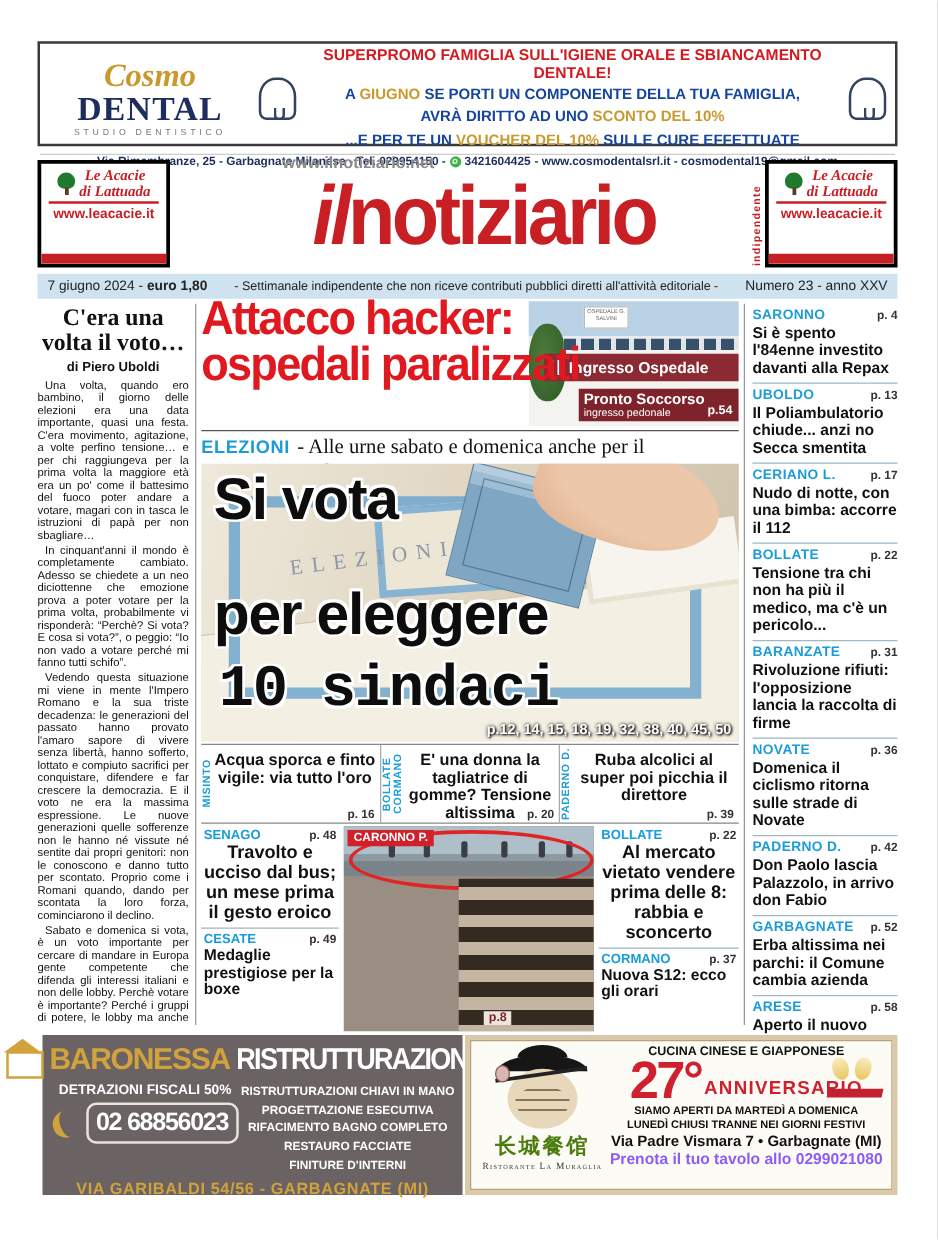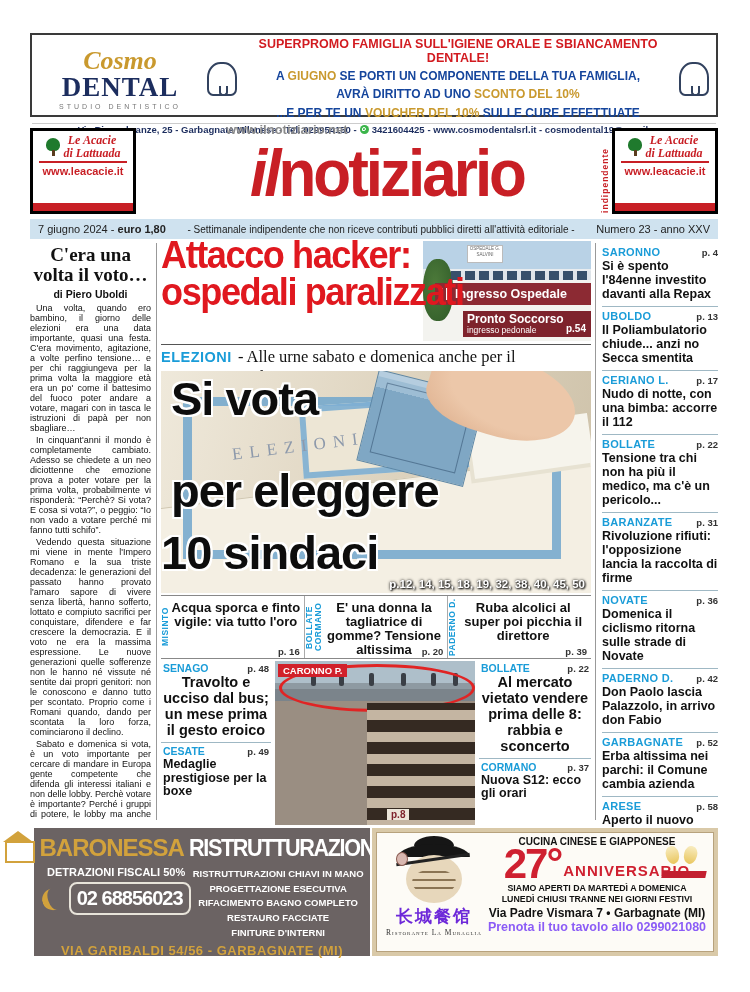--- a/index.html
+++ b/index.html
@@ -172,21 +172,21 @@
   .adM{position:absolute;left:372px;top:828px;width:346px;height:128px;background:#fdfbf6;
        border:4px solid #d9c9a8;box-shadow:inset 0 0 0 1px #b7a27d;box-sizing:border-box;display:flex;padding:4px 6px;}
   .adM-logo{width:104px;flex:none;text-align:center;position:relative;}
   .mg-roof2{width:40px;height:10px;background:#161616;border-radius:50% 50% 0 0/100% 100% 0 0;margin:0 auto;}
   .mg-roof1{width:72px;height:13px;background:#161616;border-radius:50% 50% 0 0/100% 100% 0 0;margin:-2px auto 0;}
   .mg-bowl{width:56px;height:48px;background:#e7d7bb;border-radius:50%;margin:-2px auto 0;position:relative;overflow:hidden;}
   .mg-bowl:before{content:"";position:absolute;left:6px;top:14px;right:6px;height:26px;
         background:repeating-linear-gradient(0deg,transparent 0 6px,#8a7454 6px 8px);border-radius:50%;}
   .mg-chop{position:absolute;left:14px;top:22px;width:74px;height:3px;background:#222;transform:rotate(-8deg);}
   .mg-lant{position:absolute;left:14px;top:16px;width:10px;height:12px;background:#d8b7b0;border-radius:50%;border:1px solid #8a5a50;}
-  .mg-cn{font-size:17px;font-weight:bold;color:#6d28d9;margin-top:2px;letter-spacing:2px;}
+  .mg-cn{font-size:17px;font-weight:bold;color:#4d7c0f;margin-top:2px;letter-spacing:2px;}
   .mg-name{font-family:"Liberation Serif",serif;font-size:7.5px;letter-spacing:1px;color:#333;font-variant:small-caps;}
   .adM-right{flex:1;text-align:center;position:relative;}
   .mg-cucina{font-weight:bold;font-size:10px;color:#111;}
   .mg-annrow{display:flex;align-items:flex-end;justify-content:center;gap:2px;margin-top:-2px;}
   .mg-27{color:#cf2030;font-weight:bold;font-size:42px;line-height:.9;letter-spacing:-2px;}
   .mg-ann{color:#cf2030;font-weight:bold;font-size:15px;letter-spacing:1px;margin-bottom:4px;}
   .mg-glasses{position:absolute;right:2px;top:10px;width:44px;height:34px;}
   .glass{position:absolute;width:13px;height:18px;background:linear-gradient(#f8ecc0,#e9c65e);border-radius:45% 45% 50% 50%;}
   .glass.g1{left:4px;top:0;transform:rotate(-14deg);} .glass.g2{left:22px;top:0;transform:rotate(14deg);}
   .mg-ribbon{position:absolute;left:0;bottom:2px;width:44px;height:7px;background:#c32030;transform:skewX(-12deg);}
@@ -291,21 +291,21 @@
       <div class="lead">
         <div class="ld-card"></div>
         <div class="ld-frame"></div>
         <div class="ld-card2"></div>
         <div class="ld-cardtext">ELEZIONI COMUNALI</div>
         <div class="ld-papers"></div>
         <div class="ld-env"></div>
         <div class="ld-hand"></div>
         <div class="ld-line" style="left:10px;top:96px;">per eleggere</div>
         <div class="ld-line" style="left:10px;top:4px;">Si vota</div>
-        <div class="ld-line" style="left:0;top:158px;">10 sindaci</div>
+        <div class="ld-line" style="left:14px;top:158px;font-family:Liberation Mono, monospace;">10 sindaci</div>
         <div class="ld-pages">p.12, 14, 15, 18, 19, 32, 38, 40, 45, 50</div>
       </div>
 
       <div class="teasers">
         <div class="tz">
           <div class="tz-label">MISINTO</div>
           <div class="tz-text">Acqua sporca e finto vigile: via tutto l'oro</div>
           <div class="tz-page">p. 16</div>
         </div>
         <div class="tz">

